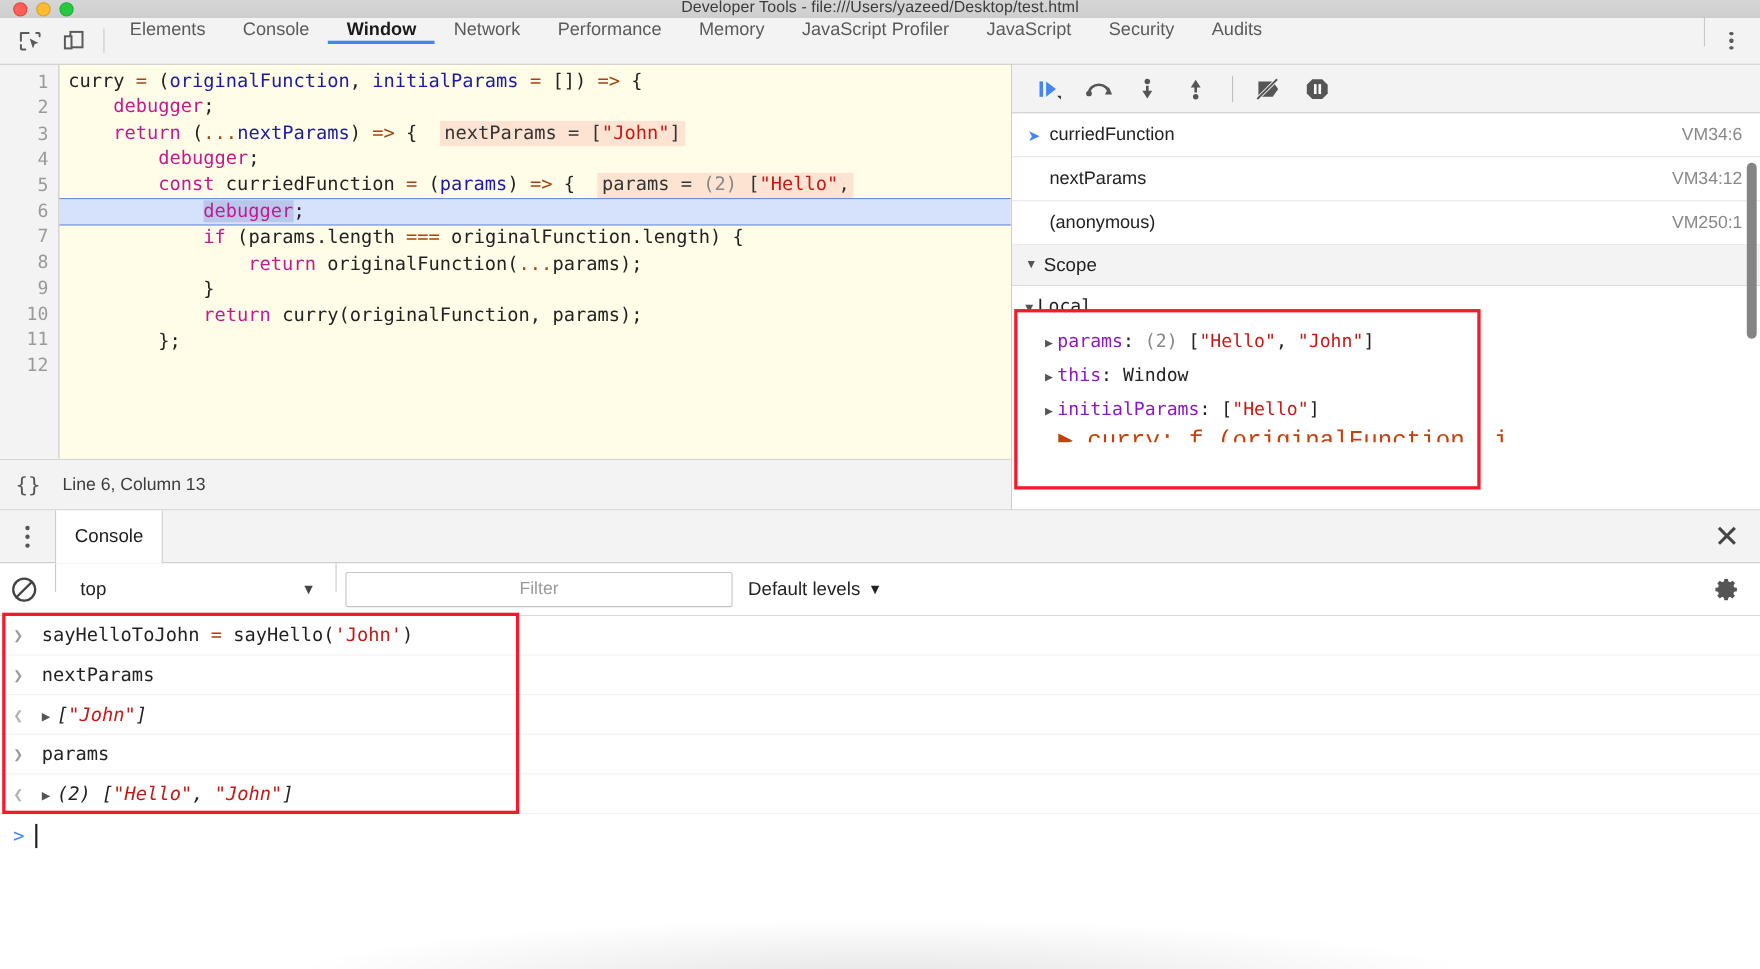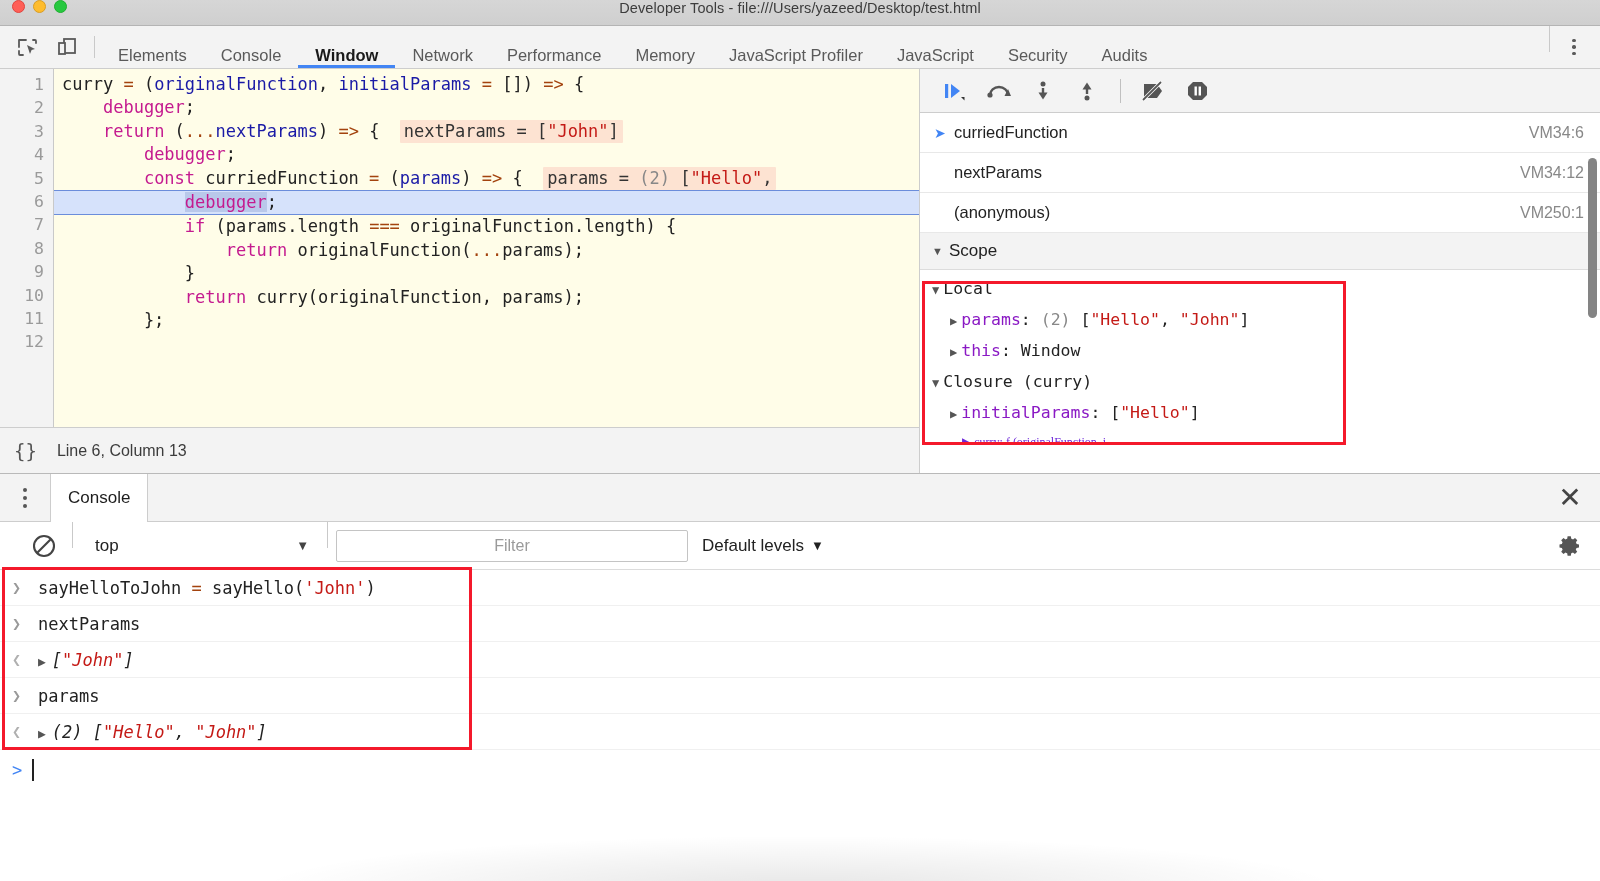--- a/index.html
+++ b/index.html
@@ -6,44 +6,44 @@
   html, body {
     width: 1600px; height: 881px;
     background: #ffffff;
     font-family: "Liberation Sans", sans-serif;
     overflow: hidden;
   }
   .app { position: relative; width: 1600px; height: 881px; background:#fff; }
 
   
   .titlebar {
-    height: 26px; background: linear-gradient(#d6d6d6,#cfcfcf);
+    height: 16px; background: linear-gradient(#d6d6d6,#cfcfcf);
     border-bottom: 1px solid #b4b4b4;
-    display: flex; align-items: flex-start; position: relative;
+    display: flex; align-items: flex-end; position: relative;
   }
   .traffic { display: flex; gap: 8px; padding-left: 12px; }
   .tl { width: 13px; height: 13px; border-radius: 50%; }
   .tl.red    { background: #ff5f57; border: 1px solid #e0443e; }
   .tl.yellow { background: #febc2e; border: 1px solid #d89d25; }
   .tl.green  { background: #28c840; border: 1px solid #1faf30; }
   .win-title {
     position: absolute; left: 0; right: 0; text-align: center;
     font-size: 14.5px; color: #3c3c3c; letter-spacing: .1px;
   }
 
   
   .devtools-topbar {
     height: 43px; background: #f3f3f3;
     border-bottom: 1px solid #cdcdcd;
     display: flex; align-items: stretch;
   }
   .tb-icons { display: flex; align-items: center; padding: 0 8px 0 14px; gap: 14px; }
   .tb-ico { width: 26px; height: 26px; display: flex; align-items: center; justify-content: center; cursor: pointer; }
   .vsep { width: 1px; background: #c9c9c9; margin: 10px 6px; align-self: stretch; }
-  .tabs { display: flex; align-items: flex-end; flex: 1; }
+  .tabs { display: flex; align-items: flex-start; flex: 1; }
   .tab {
     display: flex; align-items: center; padding: 0 17px;
     font-size: 16.5px; color: #5a5a5a; cursor: pointer;
     border-bottom: 3px solid transparent; margin-top: 2px;
   }
   .tab.active { color: #1a1a1a; font-weight: 700; border-bottom-color: #4285f4; }
   .topbar-right { display: flex; align-items: center; padding-right: 12px; }
   .kebab { width: 28px; height: 28px; display:flex; flex-direction:column; align-items:center; justify-content:center; gap:3px; cursor:pointer; }
   .kebab i { width: 3.5px; height: 3.5px; border-radius:50%; background:#5a5a5a; display:block; }
 
@@ -134,40 +134,40 @@
   .indent { padding-left: 18px; }
 
   .scope-box {
     position: absolute; left: 922px; top: 281px; width: 424px; height: 164px;
     border: 3px solid #f4192b; pointer-events: none; z-index: 5;
   }
   .dbg-scroll {
     position: absolute; right: 3px; top: 45px; width: 9px; height: 160px;
     background: #848484; border-radius: 5px;
   }
-  .ghost-row { font-family:Liberation Serif, serif; font-size:12px; color:#6d28d9; padding-left:30px; line-height:26px; overflow:hidden; height:14px;}
+  .ghost-row { font-family:Liberation Mono, monospace; font-size:22px; color:#c2410c; padding-left:30px; line-height:26px; overflow:hidden; height:14px;}
 
   
   .drawer { border-top: 1px solid #b9b9b9; background:#fff; }
   .drawer-tabs {
     height: 48px; background: #f3f3f3; border-bottom: 1px solid #cdcdcd;
     display: flex; align-items: stretch; position: relative;
   }
   .drawer-kebab { width: 50px; display:flex; flex-direction:column; align-items:center; justify-content:center; gap:4px; cursor:pointer;}
   .drawer-kebab i { width:4px; height:4px; border-radius:50%; background:#555; }
   .dtab {
     background:#fff; border-left:1px solid #cdcdcd; border-right:1px solid #cdcdcd;
     display:flex; align-items:center; padding: 0 17px; font-size:17px; color:#1d1d1d;
     margin-bottom:-1px; cursor:pointer;
   }
   .drawer-close { margin-left:auto; width:60px; display:flex; align-items:center; justify-content:center; font-size:28px; color:#444; cursor:pointer; }
 
   .console-toolbar {
     height: 48px; border-bottom: 1px solid #dcdcdc; display:flex; align-items:center;
-    gap: 0; padding-left: 24px; background:#fff;
+    gap: 0; padding-left: 2px; background:#fff;
   }
   .clear-ico { width: 40px; height:40px; display:flex; align-items:center; justify-content:center; cursor:pointer; }
   .ctx-select {
     display:flex; align-items:center; justify-content:space-between;
     width: 238px; height: 30px; padding: 0 10px 0 14px; font-size:17px; color:#222; cursor:pointer;
   }
   .filter-input {
     width: 352px; height: 32px; border:1px solid #c4c4c4; border-radius:2px;
     font-size:16px; padding: 0 10px; color:#222; background:#fff;
     font-family:"Liberation Sans", sans-serif;
@@ -368,23 +368,20 @@
         <div class="scope-body">
           <div class="srow">
             <span class="tri2">▼</span><span class="s-plain">Local</span>
           </div>
           <div class="srow indent">
             <span class="tri2">▶</span><span class="s-name">params</span><span class="s-plain">: </span><span class="s-num">(2)</span><span class="s-plain"> </span><span class="s-plain">[</span><span class="s-str">"Hello"</span><span class="s-plain">, </span><span class="s-str">"John"</span><span class="s-plain">]</span>
           </div>
           <div class="srow indent">
             <span class="tri2">▶</span><span class="s-name">this</span><span class="s-plain">: </span><span class="s-plain">Window</span>
           </div>
-          <div class="srow">
-            <span class="tri2">▼</span><span class="s-plain">Closure (curry)</span>
-          </div>
           <div class="srow indent">
             <span class="tri2">▶</span><span class="s-name">initialParams</span><span class="s-plain">: [</span><span class="s-str">"Hello"</span><span class="s-plain">]</span>
           </div>
           <div class="ghost-row">▶ curry: f (originalFunction, i</div>
         </div>
 
         <div class="dbg-scroll"></div>
       </div>
     </div>
 

